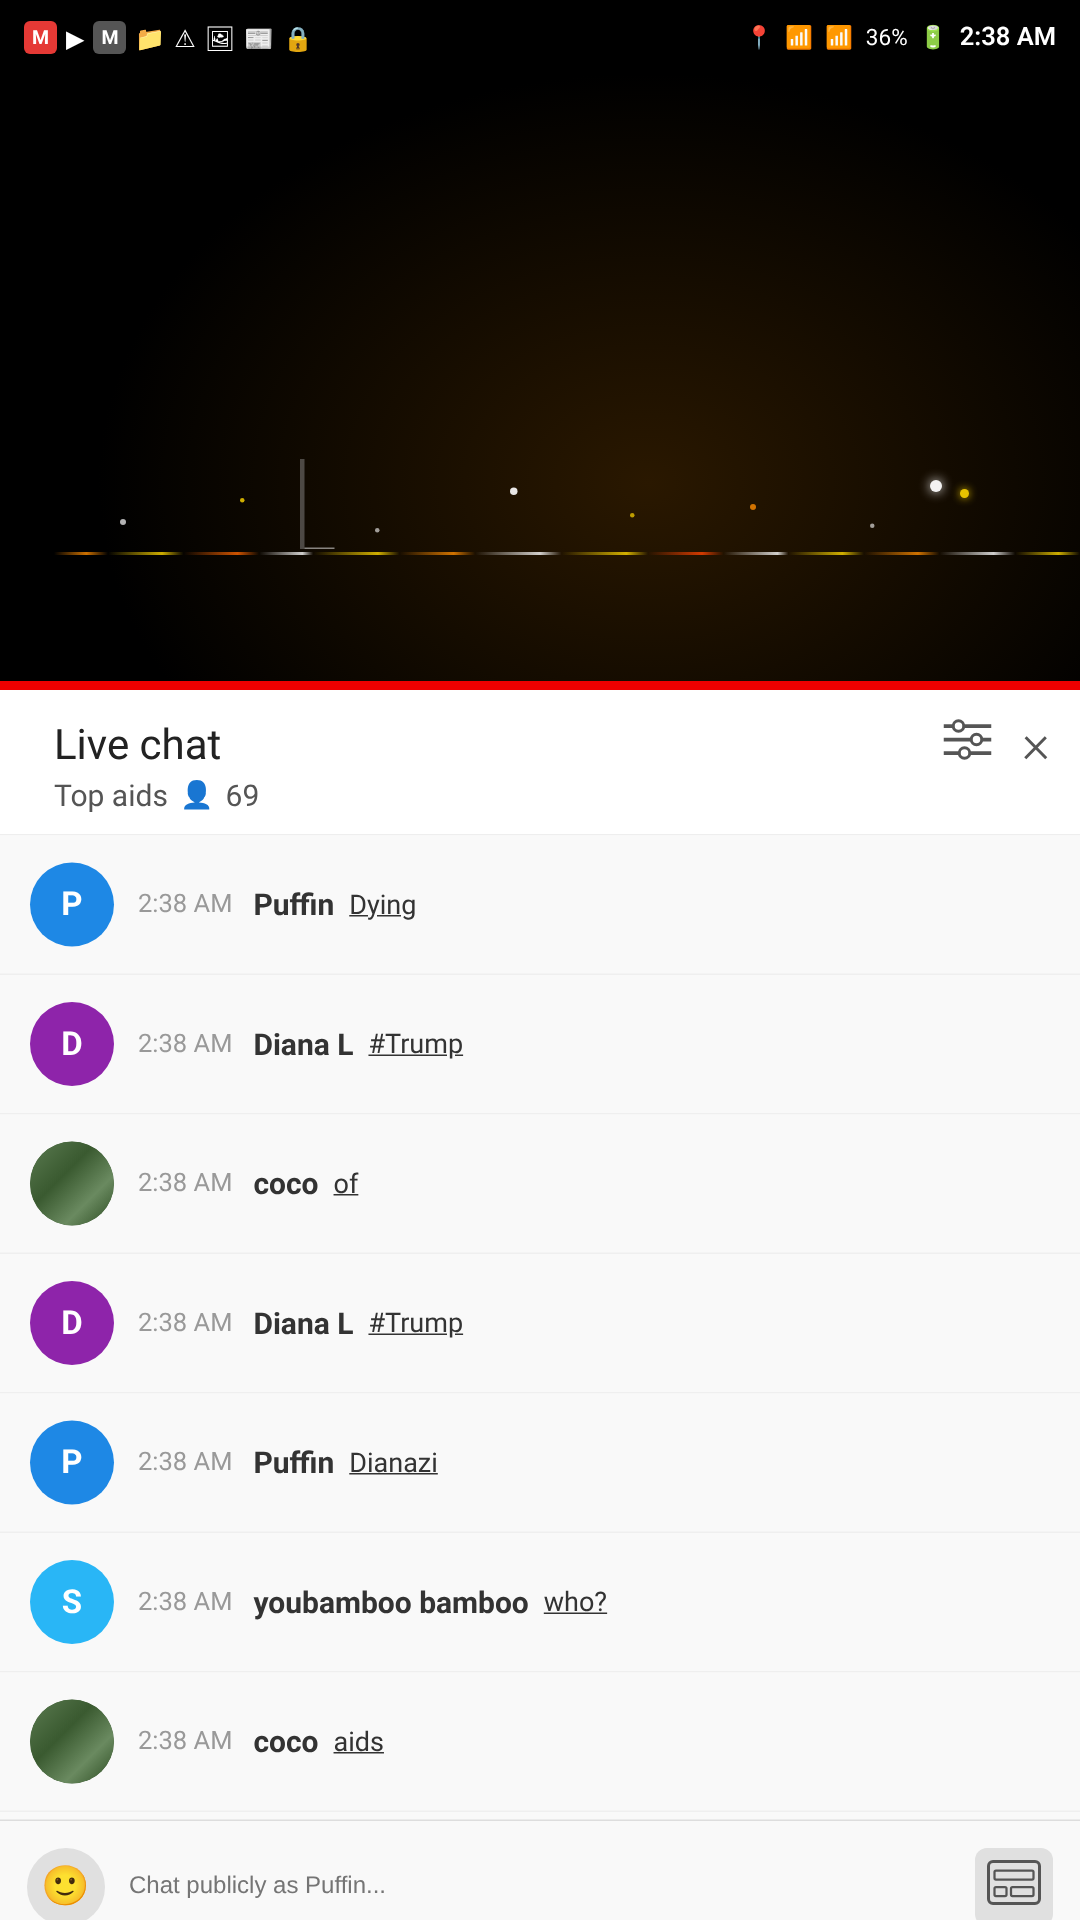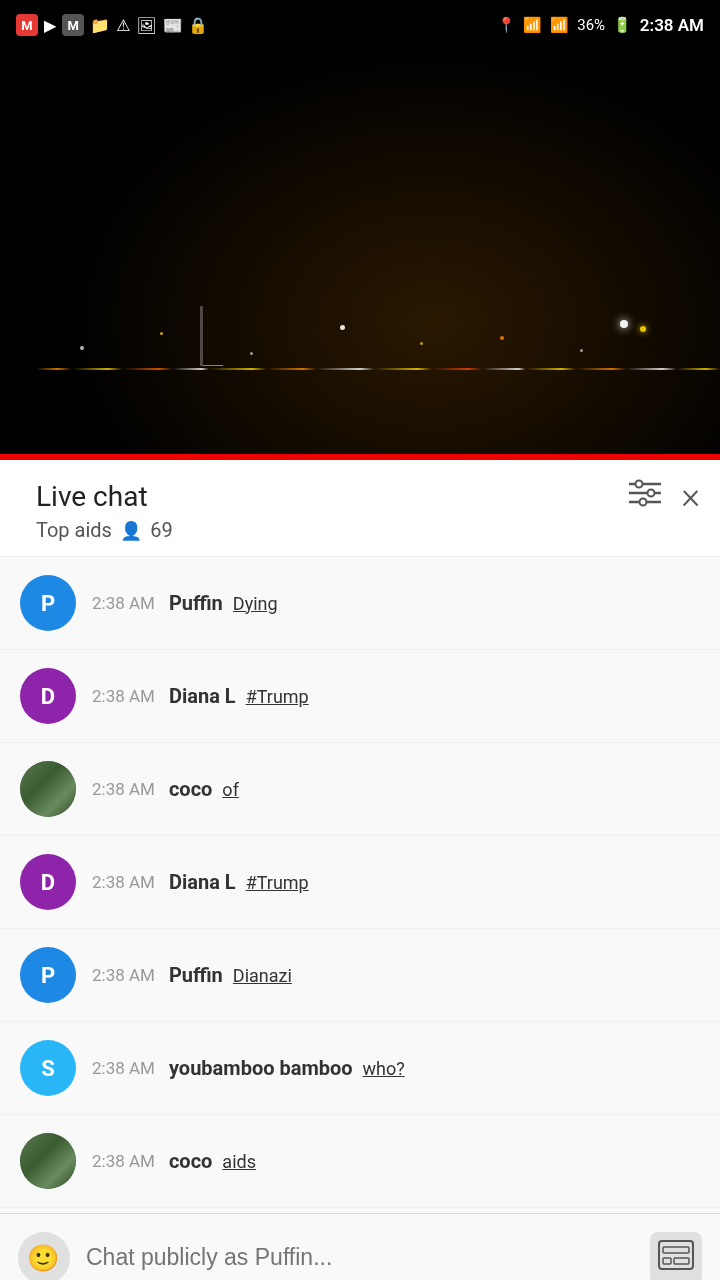--- a/index.html
+++ b/index.html
@@ -225,21 +225,21 @@
       display: flex;
       align-items: center;
       justify-content: center;
       font-size: 26px;
       flex-shrink: 0;
       cursor: pointer;
       color: #555;
     }
     .chat-input {
       flex: 1;
-      font-size: 23px;
+      font-size: 16px;
       color: #a16207;
       background: transparent;
       border: none;
       outline: none;
     }
     .superschat-btn {
       width: 52px;
       height: 52px;
       border-radius: 8px;
       background: #e0e0e0;

